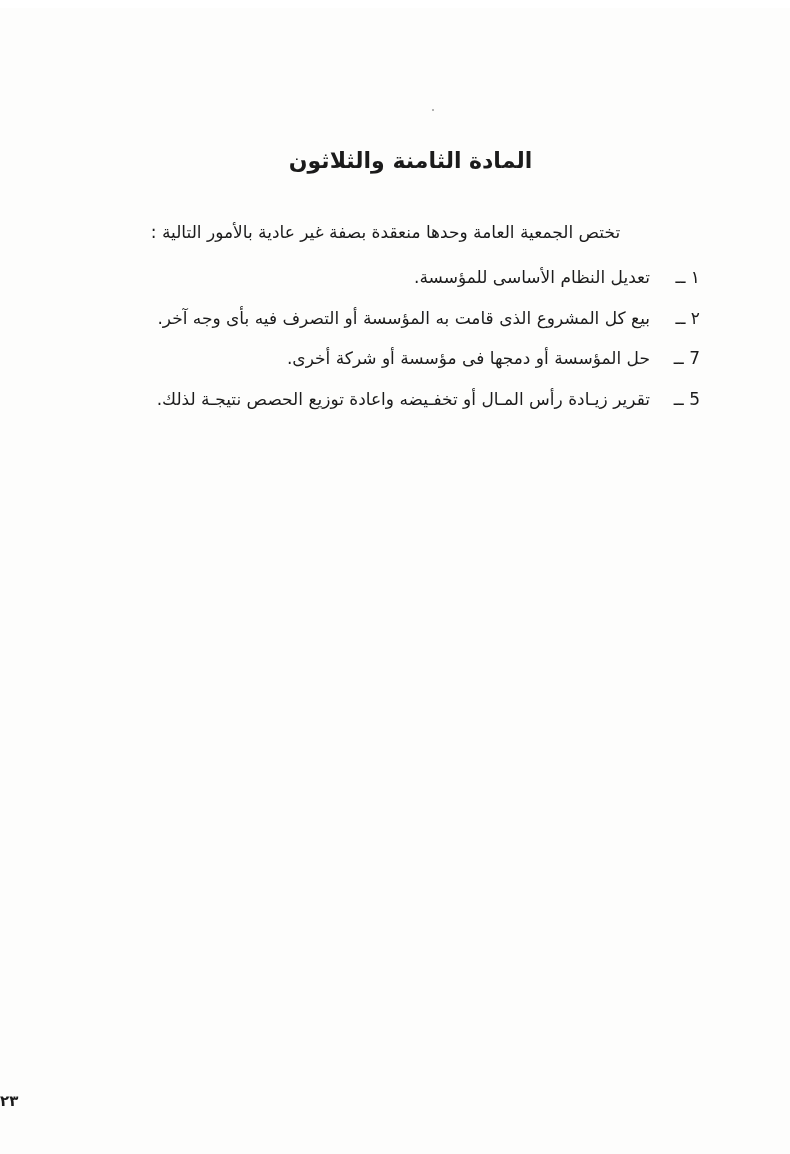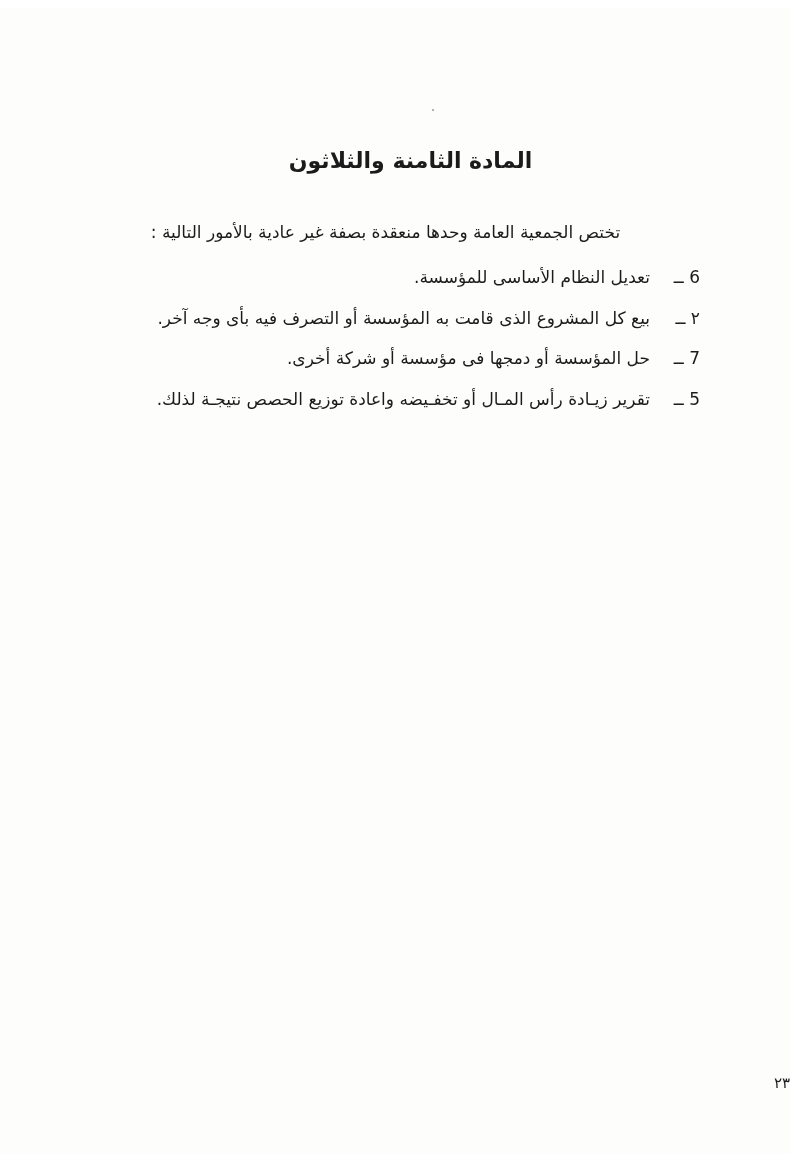--- a/index.html
+++ b/index.html
@@ -48,26 +48,26 @@
   .clause .marker {
     flex: 0 0 50px;
     white-space: nowrap;
   }
   .clause .clause-text {
     flex: 1 1 auto;
     text-align: right;
   }
   .page-number {
     position: absolute;
-    bottom: 70px;
+    bottom: 52px;
     left: 0;
     right: 0;
-    text-align: right;
+    text-align: left;
     font-size: 15px;
-    font-weight: normal;
+    font-weight: bold;
     letter-spacing: 3px;
   }
   .speck {
     position: absolute;
     top: 101px;
     left: 432px;
     width: 2px;
     height: 2px;
     background: #9a9a9a;
     border-radius: 50%;
@@ -80,21 +80,21 @@
 
   <span class="speck"></span>
 
   <h1 class="title">المادة الثامنة والثلاثون</h1>
 
   <p class="intro">تختص الجمعية العامة وحدها منعقدة بصفة غير عادية بالأمور التالية :</p>
 
   <div class="clauses">
 
     <div class="clause">
-      <span class="marker">6 ــ</span>
+      <span class="marker">١ ــ</span>
       <span class="clause-text">تعديل النظام الأساسى للمؤسسة.</span>
     </div>
 
     <div class="clause">
       <span class="marker">٢ ــ</span>
       <span class="clause-text">بيع كل المشروع الذى قامت به المؤسسة أو التصرف فيه بأى وجه آخر.</span>
     </div>
 
     <div class="clause">
       <span class="marker">7 ــ</span>

